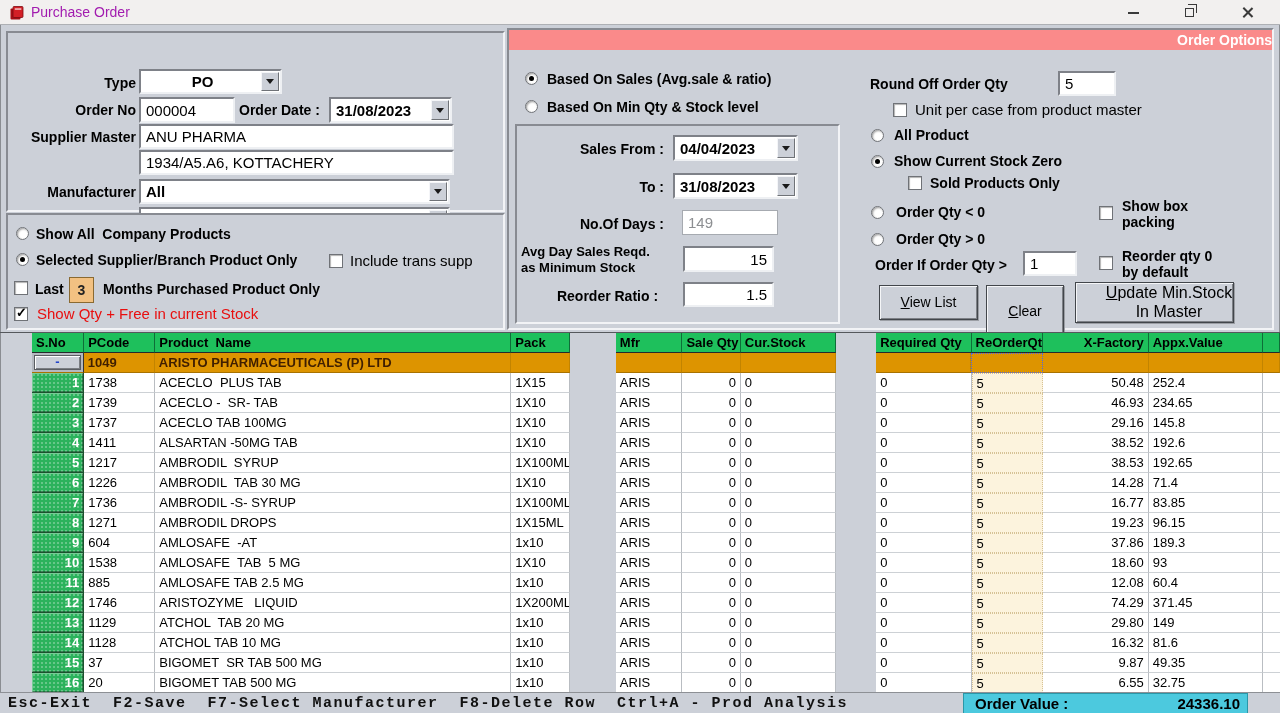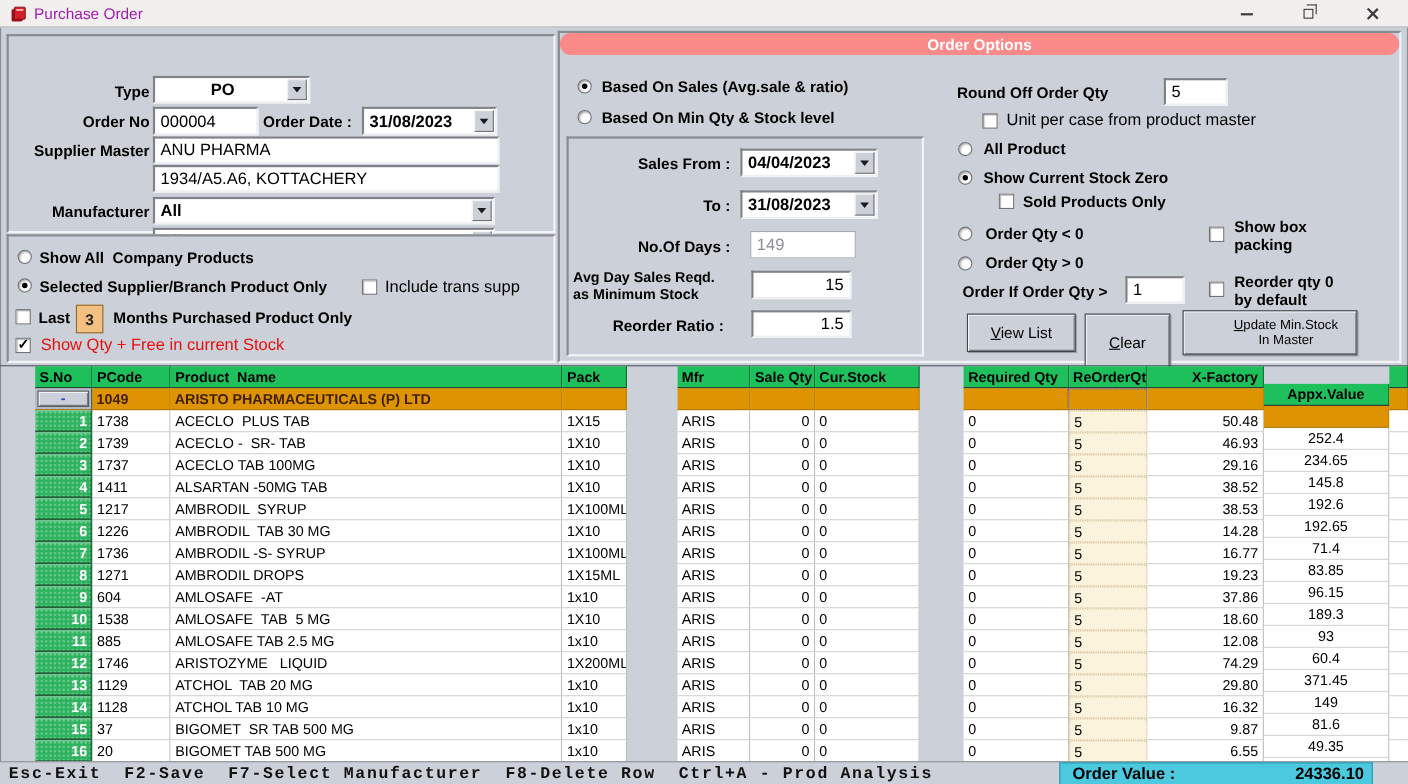--- a/index.html
+++ b/index.html
@@ -13,21 +13,21 @@
   .capbtn{position:absolute;top:0;width:46px;height:25px;display:flex;align-items:center;justify-content:center;}
   .gmin{width:11px;height:2px;background:#3a3a3a;}
   .grst{position:relative;width:9px;height:9px;border:1.4px solid #3a3a3a;background:transparent;}
   .grst::before{content:"";position:absolute;left:2px;top:-5px;width:8px;height:8px;border-top:1.4px solid #3a3a3a;border-right:1.4px solid #3a3a3a;}
   .gcls{position:relative;width:13px;height:13px;}
   .gcls::before,.gcls::after{content:"";position:absolute;left:6px;top:0;width:1.5px;height:13px;background:#3a3a3a;}
   .gcls::before{transform:rotate(45deg);}.gcls::after{transform:rotate(-45deg);}
 
   
   .panel{position:absolute;border:2px solid;border-color:#888b92 #f2f3f6 #f2f3f6 #888b92;background:var(--win_bg,#ccd0d8);}
-  #salmonbar{position:absolute;left:0;top:0;right:0;height:20px;background:var(--salmon,#fa8a8a);color:#fff;font-weight:bold;font-size:14px;text-align:center;line-height:20px;border-radius:10px;}
+  #salmonbar{position:absolute;left:0;top:0;right:0;height:20px;background:var(--salmon,#fa8a8a);color:#fff;font-weight:bold;font-size:14px;text-align:right;line-height:20px;}
 
   .lbl{position:absolute;font-size:14px;font-weight:bold;color:#000;white-space:pre;line-height:16px;}
   .lblr{text-align:right;}
   .reg{font-weight:400;}
   .redlbl{color:var(--red,#e80f0f);font-weight:400;font-size:15px;}
 
   .field{position:absolute;background:#fff;border:2px solid;border-color:#7e8188 #eef0f3 #eef0f3 #7e8188;font-size:15px;color:#000;display:flex;align-items:center;padding:0 5px;white-space:pre;overflow:hidden;}
   .ra{justify-content:flex-end;}
   .dis{color:#8d8f92;border:1px solid #a6aab0;}
   .combo{padding-right:21px;font-weight:bold;position:absolute;background:#fff;border:2px solid;border-color:#7e8188 #eef0f3 #eef0f3 #7e8188;font-size:15px;display:flex;align-items:center;white-space:pre;overflow:hidden;}
@@ -36,31 +36,31 @@
   .arrowbtn::after{content:"";border-left:4px solid transparent;border-right:4px solid transparent;border-top:5px solid #1a1a1a;}
 
   .radio{position:absolute;width:13px;height:13px;border-radius:50%;background:#fff;border:1px solid #6f7277;box-shadow:inset 1px 1px 2px rgba(0,0,0,.38);}
   .radio.sel::after{content:"";position:absolute;left:3px;top:3px;width:5px;height:5px;border-radius:50%;background:#000;}
   .check{position:absolute;width:14px;height:14px;background:#fff;border:1px solid #6f7277;box-shadow:inset 1px 1px 1px rgba(0,0,0,.3);}
   .check.on::after{content:"\2713";position:absolute;left:1px;top:-2px;font-size:13px;font-weight:bold;color:#000;line-height:14px;}
 
   .btn{position:absolute;background:#ccd0d8;border:1px solid #42464b;box-shadow:inset 1px 1px 0 #f5f6f8,inset -1px -1px 0 #7d8086,1px 1px 0 #9b9ea4;display:flex;flex-direction:column;align-items:center;justify-content:center;font-size:14px;color:#000;text-align:center;line-height:1.15;}
   .uline{display:block;}
   .uline::first-letter{text-decoration:underline;}
-  .btn-big{font-size:12px;padding-left:29px;}
+  .btn-big{font-size:16px;padding-left:29px;}
 
   .lastbox{position:absolute;background:#f2c182;border:1px solid #8a6a32;font-weight:bold;font-size:14px;color:#222;display:flex;align-items:center;justify-content:center;}
 
   
   #grid{position:absolute;left:0;top:332px;width:1280px;border-top:1px solid #55585c;padding-left:32px;}
   .trow{display:flex;height:20px;}
   .cell{height:20px;line-height:17px;font-size:13px;padding:1px 4px;border-right:1px solid #b9bdc2;border-bottom:1px solid #cdd1d5;background:#fff;color:#000;overflow:hidden;white-space:pre;}
   .c0{width:57px;}.c1{width:78px;}.c2{width:395px;}.c3{width:64px;}.c4{width:73px;margin-left:46px;}
   .c5{width:64px;text-align:right;}.c6{width:105px;}.c7{width:105px;margin-left:40px;}.c8{width:78px;}
-  .c9{width:117px;text-align:right;}.c10{width:126px;text-align:center;margin-top:16px;}.c11{width:18px;border-right:none;}
+  .c9{width:117px;text-align:right;}.c10{width:126px;text-align:left;}.c11{width:18px;border-right:none;}
   .hc{background:var(--grid_green,#1ec05c);font-weight:bold;border-right:1px solid #0e6e38;border-bottom:1px solid #26292c;}
   .rh{background:var(--rowhead_green,#2bb25c);background-image:radial-gradient(rgba(255,255,255,.28) 1px,transparent 1.3px);background-size:4px 4px;color:#fff;font-weight:bold;text-align:right;border-right:1px solid #1c512e;border-bottom:1px solid #1c512e;box-shadow:inset 1px 1px 0 rgba(255,255,255,.35),inset -1px -1px 0 rgba(0,0,0,.35);}
   .g{background:var(--group_orange,#dd9400);color:#401f00;font-weight:bold;border-right:1px solid #c28400;border-bottom:1px solid #a87200;}
   .gwrap{padding:2px;background:#b4b8bf;border-right:1px solid #333;border-bottom:1px solid #a87200;}
   .minusbtn{width:100%;height:100%;background:#ccd0d8;border:1px solid #5a5d62;box-shadow:inset 1px 1px 0 #fff,inset -1px -1px 0 #7a7d82;color:#2244cc;font-weight:bold;font-size:13px;line-height:12px;text-align:center;}
   .cream{background:var(--cream,#fcf3dd);border:1px dotted #d6c296;}
   .focus{background:var(--group_orange,#dd9400);border:1px dotted #4a66e8;}
 
   
   #statusbar{position:absolute;left:0;top:692px;width:1280px;height:21px;background:var(--win_bg,#ccd0d8);border-top:1px solid #8d9095;}

